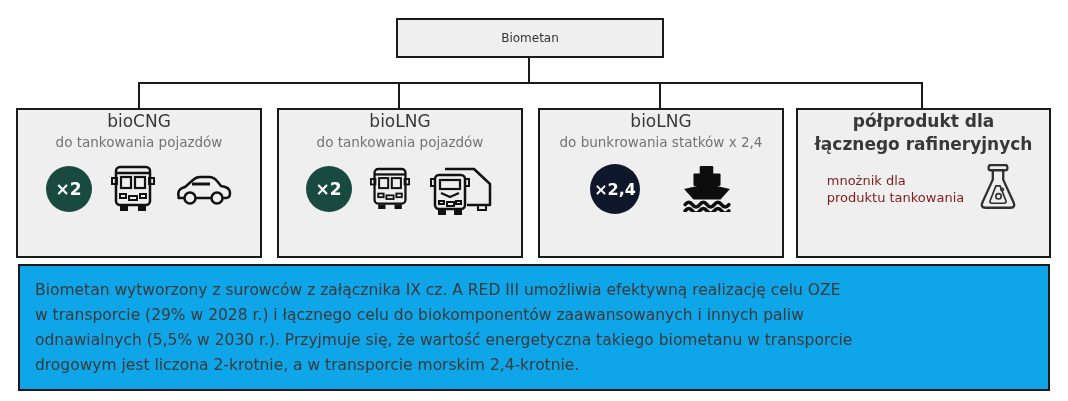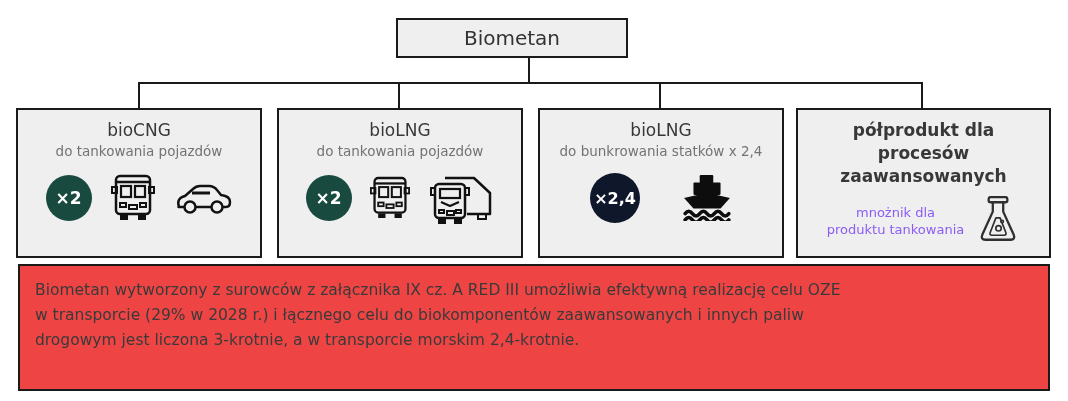--- a/index.html
+++ b/index.html
@@ -6,45 +6,45 @@
   .canvas{
     position:relative;width:1068px;height:401px;background:#ffffff;
     font-family:"DejaVu Sans","Liberation Sans",sans-serif;color:#3a3a3a;
     overflow:hidden;
   }
   .node{
     position:absolute;background:#efefef;border:2px solid #1a1a1a;
     box-sizing:border-box;text-align:center;
   }
   .root-box{
-    left:396px;top:18px;width:232px;height:40px;
+    left:396px;top:18px;width:268px;height:40px;
     display:flex;align-items:center;justify-content:center;
-    font-size:20px;color:#333;
+    font-size:12px;color:#333;
   }
   .cline{position:absolute;background:#1a1a1a;}
-  .child{top:108px;height:150px;padding-top:9px;}
+  .child{top:108px;height:150px;}
   .b1{left:16px;width:246px;}
   .b2{left:277px;width:246px;}
   .b3{left:538px;width:246px;}
   .b4{left:796px;width:255px;}
   .title{font-size:17px;color:#383838;line-height:22px;}
   .subtitle{font-size:13.5px;color:#737373;margin-top:2px;}
   .iconrow{display:flex;align-items:center;justify-content:space-evenly;margin-top:10px;height:58px;padding:0 8px;}
   .badge{
     border-radius:50%;color:#ffffff;font-weight:bold;
     display:flex;align-items:center;justify-content:center;flex:0 0 auto;
   }
   .badge.green{width:46px;height:46px;background:#184a3f;font-size:17px;}
   .badge.blue{width:50px;height:50px;background:#0f172a;font-size:16px;}
   .b4 .title{line-height:23px;font-weight:bold;}
   .noterow{display:flex;align-items:center;justify-content:center;gap:12px;margin-top:8px;}
-  .note{font-size:13px;text-align:center;line-height:17px;color:#8b5cf6;}
+  .note{font-size:13px;text-align:left;line-height:17px;color:#7f1d1d;}
   .footer-box{
     position:absolute;left:18px;top:264px;width:1032px;height:127px;
-    background:#ef4444;border:2.5px solid #1a1a1a;box-sizing:border-box;
+    background:#0ea5e9;border:2.5px solid #1a1a1a;box-sizing:border-box;
     padding:12px 15px;font-size:15.5px;line-height:25px;color:#3a3a3a;
   }
   svg{display:block;}
 </style>
 </head>
 <body>
 
 <div class="canvas">
 
   <div class="node root-box">
@@ -140,37 +140,38 @@
           <path d="M2 22 L24 17 L46 22 L37 32 L11 32 Z"></path>
           <path d="M3 37 q3.5 -4.5 7 0 t7 0 t7 0 t7 0 t7 0 t7 0" fill="none" stroke="#0d0d0d" stroke-width="3.4" stroke-linecap="round"></path>
           <path d="M3 43 q3.5 -4.5 7 0 t7 0 t7 0 t7 0 t7 0 t7 0" fill="none" stroke="#0d0d0d" stroke-width="3.4" stroke-linecap="round"></path>
         </svg>
       </span>
     </div>
   </div>
 
   <div class="node child b4">
     <div class="title">półprodukt dla</div>
-    <div class="title">procesów zaawansowanych</div>
+    <div class="title">łącznego rafineryjnych</div>
     <div class="noterow">
       <div class="note">
         <div>mnożnik dla</div>
         <div>produktu tankowania</div>
       </div>
       <span>
         <svg width="44" height="50" viewBox="0 0 42 48" fill="none" stroke="#2f2f2f" stroke-width="2.2">
           <rect x="12" y="1" width="18" height="5" rx="2"></rect>
           <path d="M16 6 V15 L6 37 q-2 5 3 5 h24 q5 0 3 -5 L26 15 V6" stroke-linejoin="round"></path>
           <path d="M19 21 L13.5 35 q-1 2.7 1.8 2.7 h11.4 q2.8 0 1.8 -2.7 L23 21 Z" stroke-width="1.6" stroke-linejoin="round"></path>
           <circle cx="21.5" cy="31" r="2.6" stroke-width="1.6"></circle>
           <circle cx="25" cy="24.5" r="1.3" stroke-width="1.4"></circle>
         </svg>
       </span>
     </div>
   </div>
 
   <div class="footer-box">
     <div>Biometan wytworzony z surowców z załącznika IX cz. A RED III umożliwia efektywną realizację celu OZE</div>
     <div>w transporcie (29% w 2028 r.) i łącznego celu do biokomponentów zaawansowanych i innych paliw</div>
-    <div>drogowym jest liczona 3-krotnie, a w transporcie morskim 2,4-krotnie.</div>
+    <div>odnawialnych (5,5% w 2030 r.). Przyjmuje się, że wartość energetyczna takiego biometanu w transporcie</div>
+    <div>drogowym jest liczona 2-krotnie, a w transporcie morskim 2,4-krotnie.</div>
   </div>
 
 </div>
 
 </body></html>

